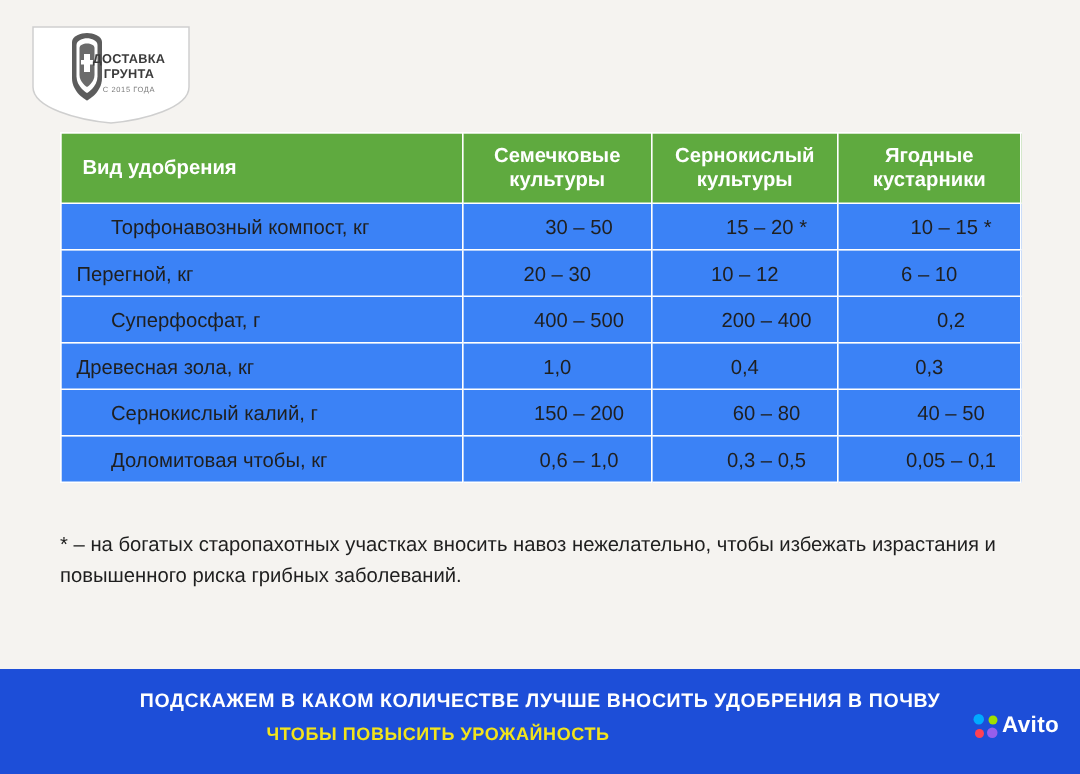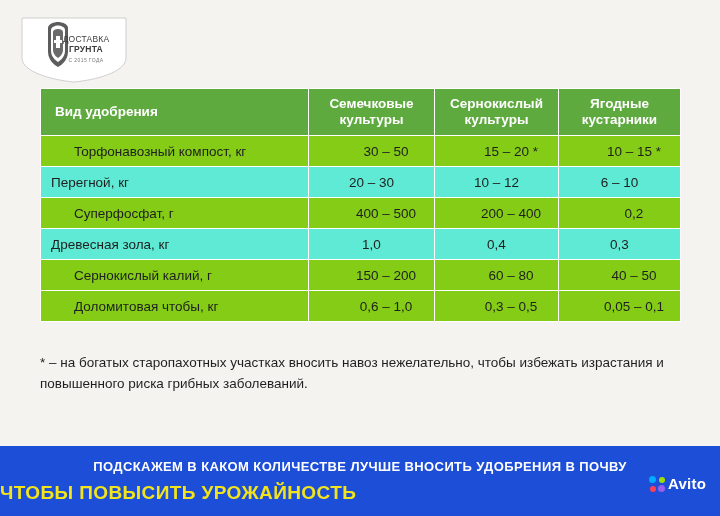--- a/index.html
+++ b/index.html
@@ -27,21 +27,21 @@
     width:112px;height:72px;
     display:flex;align-items:center;justify-content:center;
   }
   .logo-shield svg{position:absolute;left:0;top:0;}
   .logo-text{
     position:relative;
     display:flex;flex-direction:column;align-items:center;
     margin-left:24px;
   }
   .logo-line1{
-    font-size:8.5px;font-weight:normal;color:#3b3b3b;letter-spacing:.2px;
+    font-size:8.5px;font-weight:bold;color:#3b3b3b;letter-spacing:.2px;
     line-height:10px;
   }
   .logo-line2{
     font-size:8.5px;font-weight:bold;color:#3b3b3b;letter-spacing:.2px;
     line-height:10px;
   }
   .logo-line3{
     font-size:5px;color:#7a7a7a;margin-top:3px;letter-spacing:.4px;
   }
 
@@ -85,22 +85,22 @@
     font-size:13.5px;
     color:#1f1f1f;
     padding:4px 4px;
     border:1px solid #ffffff;
     text-align:center;
     height:22px;
   }
   tbody td.name{
     text-align:left;padding-left:10px;
   }
-  tbody tr.odd td{background:#84cc16;padding-left:33px;}
-  tbody tr.even td{background:#5eead4;}
+  tbody tr.odd td{background:#3b82f6;padding-left:33px;}
+  tbody tr.even td{background:#3b82f6;}
 
   
   col.c1{width:268px;}
   col.c2{width:126px;}
   col.c3{width:124px;}
   col.c4{width:122px;}
 
   
   .footnote{
     position:absolute;left:40px;top:352px;width:650px;
@@ -110,22 +110,22 @@
   
   .banner{
     position:absolute;left:0;bottom:0;width:720px;height:70px;
     background:#1d4ed8;
   }
   .banner-l1{
     position:absolute;top:13px;left:0;width:720px;text-align:center;
     color:#ffffff;font-size:13px;font-weight:bold;letter-spacing:.4px;
   }
   .banner-l2{
-    position:absolute;top:36px;left:0;width:584px;
-    color:#f2e41c;font-size:19px;font-weight:bold;letter-spacing:.4px;
+    position:absolute;top:36px;left:0;width:584px;text-align:center;
+    color:#f2e41c;font-size:12px;font-weight:bold;letter-spacing:.4px;
   }
   .avito{
     position:absolute;right:14px;bottom:24px;
     display:flex;align-items:center;gap:3px;
   }
   .avito-dots{position:relative;width:16px;height:16px;}
   .avito-dots i{position:absolute;border-radius:50%;display:block;}
   .d1{width:7px;height:7px;background:#0af;left:0;top:0;}
   .d2{width:6px;height:6px;background:#a0e000;right:0;top:1px;}
   .d3{width:6px;height:6px;background:#ff4053;left:1px;bottom:0;}

